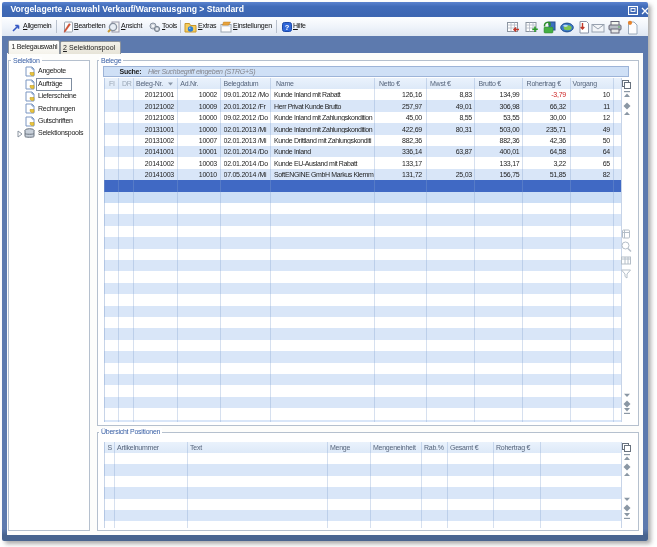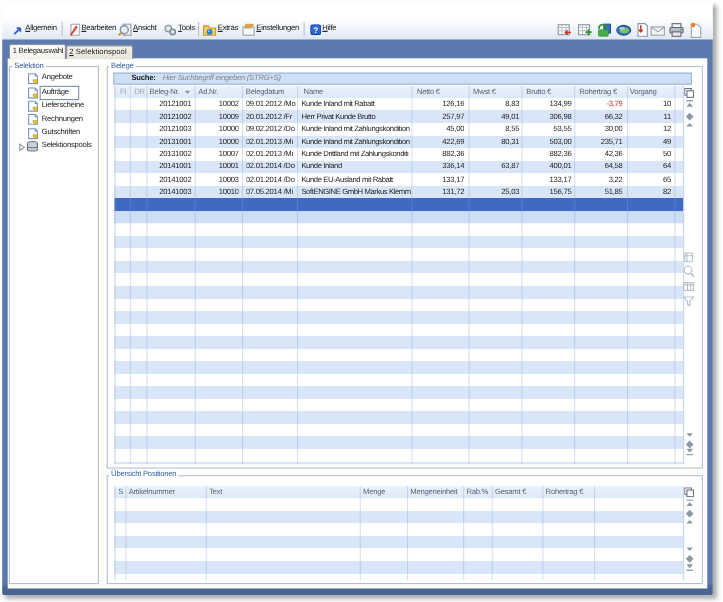--- a/index.html
+++ b/index.html
@@ -30,20 +30,30 @@
 .hdr{position:absolute;background:linear-gradient(180deg,#eaf2fc,#dde9f8);color:#56657c;}
 .hc{position:absolute;white-space:nowrap;color:#56657c;}
 .vl{position:absolute;width:1px;background:rgba(130,160,205,.33);}
 .cell{position:absolute;white-space:nowrap;overflow:hidden;}
 .r{text-align:right;}
 .tree{position:absolute;white-space:nowrap;color:#222;}
 </style></head>
 <body>
 <div id="pg">
 <div class="abs" id="winbg"></div>
+<div class="abs" id="title">
+      <span class="t">Vorgelagerte Auswahl Verkauf/Warenausgang &gt; Standard</span>
+  <svg style="position:absolute;left:626px;top:4px" width="10" height="9" viewBox="0 0 10 9">
+        <rect x="0.5" y="0.5" width="9" height="8" fill="none" stroke="#fff" stroke-width="1.1"></rect>
+        <rect x="3" y="2.5" width="4" height="3" fill="none" stroke="#fff" stroke-width="0.9"></rect>
+      </svg>
+  <svg style="position:absolute;left:639px;top:4.5px" width="8" height="8" viewBox="0 0 8 8">
+        <path d="M1 1 L7 7 M7 1 L1 7" stroke="#fff" stroke-width="1.3"></path>
+      </svg>
+</div>
 <div class="abs" id="toolbar"></div>
 <div class="abs" id="frame"></div>
 <div class="abs" id="inner"></div>
 
 <svg class="mico" style="left:11px;top:22px" width="11" height="11" viewBox="0 0 11 11">
       <path d="M2 9 L7.5 3.5 M7.5 3.5 L4.2 3.5 M7.5 3.5 L7.5 6.8" stroke="#3558c4" stroke-width="1.6" fill="none"></path>
     </svg>
 <span class="mi" style="left:23px"><u>A</u>llgemein</span>
 <div class="msep" style="left:56px"></div>
 <svg class="mico" style="left:61px" width="12" height="12" viewBox="0 0 12 12">

